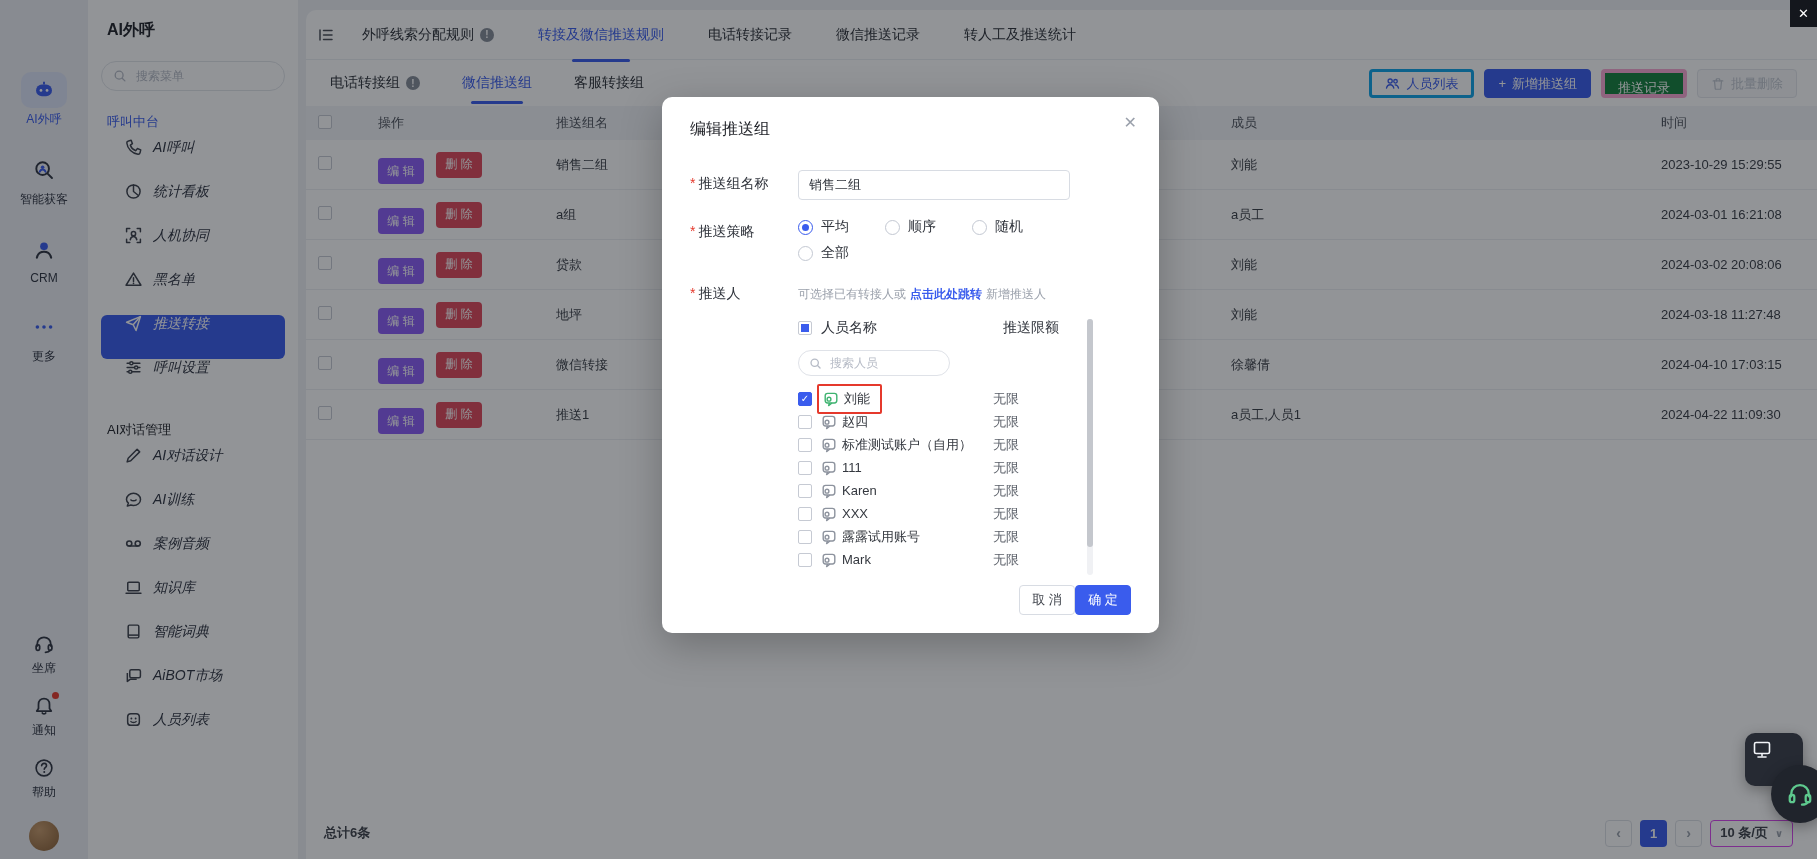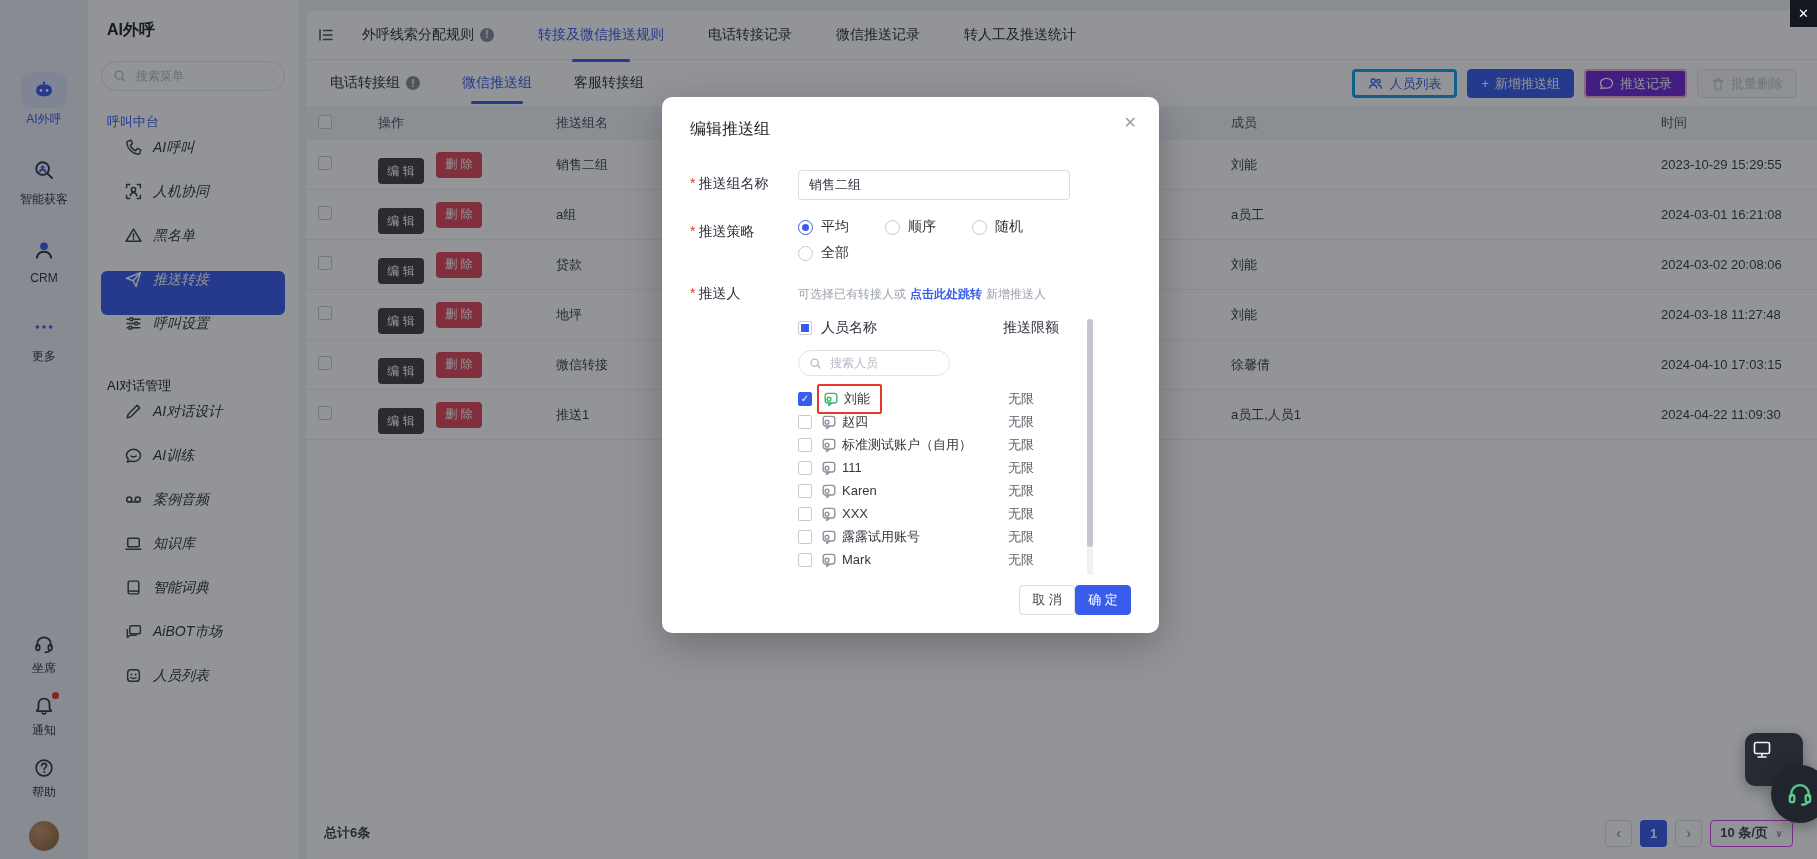--- a/index.html
+++ b/index.html
@@ -48,36 +48,36 @@
   .tab.active::after { content:""; position:absolute; left:50%; transform:translateX(-50%); bottom:-3px; width:58px; height:3px; border-radius:2px; background:#3a5ced; z-index:2; }
   .badge { width:14px; height:14px; border-radius:50%; background:#868c97; color:#fff; font-size:10px; display:flex; align-items:center; justify-content:center; font-weight:700; }
   .subrow { height:46px; display:flex; align-items:center; padding-left:24px; gap:42px; position:relative; flex:none; }
   .subtab { font-size:14px; color:#2d3138; position:relative; display:flex; align-items:center; gap:6px; cursor:pointer; height:100%; }
   .subtab.active { color:#3a5ced; }
   .subtab.active::after { content:""; position:absolute; left:50%; transform:translateX(-50%); bottom:2px; width:52px; height:3px; border-radius:2px; background:#3a5ced; }
   .toolbar { position:absolute; right:20px; top:9px; display:flex; gap:10px; }
   .tb-btn { height:29px; border-radius:4px; font-size:13px; padding:0 13px; display:flex; align-items:center; gap:6px; cursor:pointer; }
   .btn-outline { border:3px solid #0ea5e9; color:#3a5ced; background:#fff; }
   .btn-primary { border:1px solid #3a5ced; background:#3a5ced; color:#fff; }
-  .btn-success { border:2px solid #f9a8d4; background:#6d28d9; color:#fff; }
+  .btn-success { border:4px solid #f9a8d4; background:#15803d; color:#fff;flex-direction:column; }
   .btn-disabled { border:1px solid #e3e6eb; background:#f7f8fa; color:#c1c6cf; cursor:not-allowed;justify-content:space-between; }
 
   
   .table { flex:1; min-height:0; font-size:13px; }
   .trow { display:grid; grid-template-columns:48px 184px 675px 430px 1fr; align-items:center; height:50px; border-bottom:1px solid #edeff3; color:#3a3e46; }
   .thead { height:34px; background:#f3f4f7; color:#4c515b; border-bottom:none; }
   .c-cb { padding-left:12px; }
   .c-act { padding-left:24px; display:flex; align-items:center; }
   .c-grp, .c-mem, .c-time { padding-left:18px; }
   .cb { width:14px; height:14px; border:1px solid #c6cad3; border-radius:2px; background:#fff; display:inline-flex; align-items:center; justify-content:center; cursor:pointer; flex:none; }
   .cb.on { background:#3a5ced; border-color:#3a5ced; }
   .cb.on::after { content:"✓"; color:#fff; font-size:10px; line-height:1; }
   .cb.ind::after { content:""; width:8px; height:8px; background:#3a5ced; }
   .mini-btn { width:46px; height:26px; border-radius:4px; color:#fff; font-size:12px; display:inline-flex; align-items:center; justify-content:center; cursor:pointer; white-space:nowrap; }
-  .mb-edit { background:#404040;margin-top:13px; }
+  .mb-edit { background:#8b5cf6;margin-top:13px; }
   .mb-del { background:#e0485a; margin-left:12px; }
 
   
   .tfooter { height:52px; display:flex; align-items:center; padding:0 24px 0 18px; color:#3f434b; font-size:13px; flex:none;font-weight:bold; }
   .pager { margin-left:auto; display:flex; align-items:center; gap:8px; }
   .pg-btn { width:27px; height:27px; border:1px solid #dde0e6; border-radius:4px; display:flex; align-items:center; justify-content:center; color:#9aa0ab; background:#fff; cursor:pointer; font-size:14px; }
   .pg-cur { width:27px; height:27px; border-radius:4px; background:#3a5ced; color:#fff; display:flex; align-items:center; justify-content:center; cursor:pointer; }
   .pg-size { height:27px; border:1px solid #d946ef; border-radius:4px; padding:0 9px; display:flex; align-items:center; gap:7px; background:#fff; color:#3f434b; cursor:pointer; }
   .pg-size .caret { font-size:10px; color:#9aa0ab; }
 
@@ -102,21 +102,21 @@
   .panel { margin-top:16px; width:300px; position:relative; }
   .p-head { display:flex; align-items:center; gap:9px; color:#30343c; position:relative; margin-bottom:13px; font-size:14px; }
   .p-limit-h { position:absolute; left:205px; }
   .p-search { width:152px; height:26px; border:1px solid #dfe2e8; border-radius:13px; display:flex; align-items:center; gap:6px; padding:0 10px; color:#b6bbc6; margin-bottom:11px; }
   .p-search input { border:0; outline:0; width:100%; font-size:12px; background:transparent; color:#333; }
   .p-search input::placeholder { color:#b6bbc6; }
   .m-row { display:flex; align-items:center; height:23px; position:relative; font-size:13px; color:#34383f; }
   .m-row .cb { margin-right:9px; }
   .wicon { width:16px; height:16px; margin-right:5px; color:#8d939e; flex:none; }
   .wicon.green { color:#3eb370; }
-  .limit { position:absolute; left:210px; color:#5a5f68; }
+  .limit { position:absolute; left:195px; color:#5a5f68; }
   .hl { display:inline-flex; align-items:center; border:2px solid #e5392c; border-radius:2px; padding:4px 10px 4px 4px; margin:-4px -10px -4px -4px; position:relative; z-index:1; }
   .p-scroll { position:absolute; right:5px; top:0; width:6px; height:256px; background:#f0f1f4; border-radius:3px; }
   .p-thumb { position:absolute; top:0; left:0; width:6px; height:228px; background:#c4c7cd; border-radius:3px; cursor:pointer; }
   .m-foot { position:absolute; right:28px; bottom:18px; display:flex; gap:0; }
   .m-btn { height:30px; min-width:56px; padding:0 12px; border-radius:4px; font-size:13px; display:flex; align-items:center; justify-content:center; cursor:pointer; white-space:nowrap; }
   .m-cancel { border:1px solid #d8dce3; color:#3f434b; background:#fff; }
   .m-ok { background:#3a5ced; color:#fff; border:1px solid #3a5ced; }
 
   
   .corner-x { position:absolute; top:0; right:0; width:27px; height:27px; background:#14171d; color:#fff; display:flex; align-items:center; justify-content:center; font-size:13px; z-index:70; cursor:pointer; }
@@ -220,20 +220,27 @@
       <input placeholder="搜索菜单" style="">
     </div>
 
     <div class="sb-sec c1">呼叫中台</div>
 
     <div class="sb-item">
       <svg width="17" height="17" viewBox="0 0 16 16" fill="none" stroke="currentColor" stroke-width="1.4" stroke-linejoin="round">
           <path d="M3.2 1.8 L5.8 1.2 L7 4.4 L5 5.8 C5.8 8 8 10.2 10.2 11 L11.6 9 L14.8 10.2 L14.2 12.8 C14 13.8 13.2 14.4 12.2 14.3 C6.8 13.7 2.3 9.2 1.7 3.8 C1.6 2.8 2.2 2 3.2 1.8 Z"></path>
         </svg>
       <span>AI呼叫</span>
+    </div>
+    <div class="sb-item">
+      <svg width="17" height="17" viewBox="0 0 16 16" fill="none" stroke="currentColor" stroke-width="1.4" stroke-linecap="round">
+          <circle cx="8" cy="8" r="6.2"></circle>
+          <path d="M8 1.8 V8 L12.6 11.8"></path>
+        </svg>
+      <span>统计看板</span>
     </div>
     <div class="sb-item">
       <svg width="17" height="17" viewBox="0 0 16 16" fill="none" stroke="currentColor" stroke-width="1.4" stroke-linecap="round" stroke-linejoin="round">
           <path d="M1.5 4.5 V1.5 H4.5 M11.5 1.5 H14.5 V4.5 M14.5 11.5 V14.5 H11.5 M4.5 14.5 H1.5 V11.5"></path>
           <circle cx="8" cy="6.3" r="2"></circle>
           <path d="M4.9 12 C5.4 9.9 6.5 9 8 9 C9.5 9 10.6 9.9 11.1 12"></path>
         </svg>
       <span>人机协同</span>
     </div>
     <div class="sb-item">

